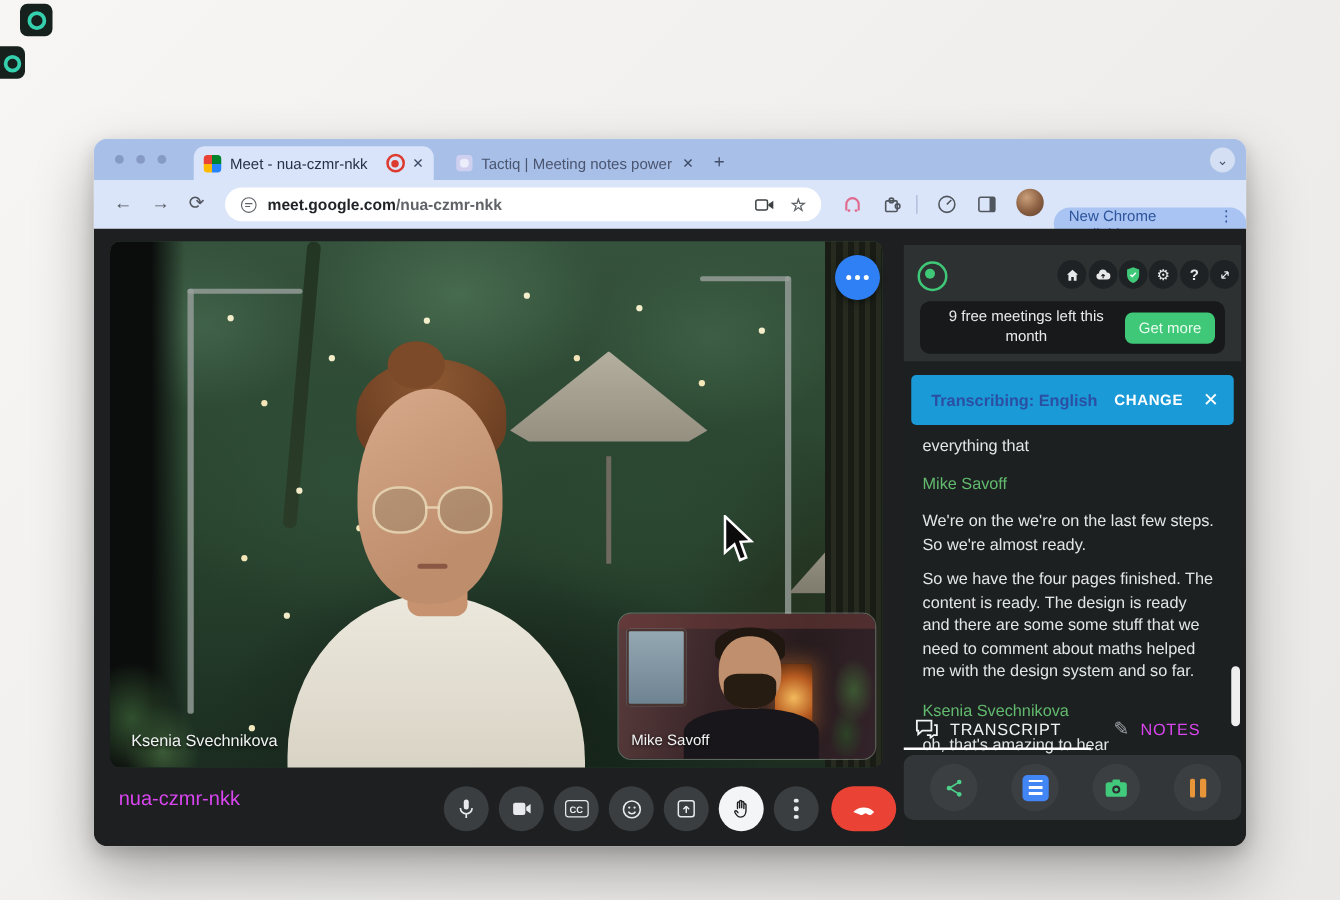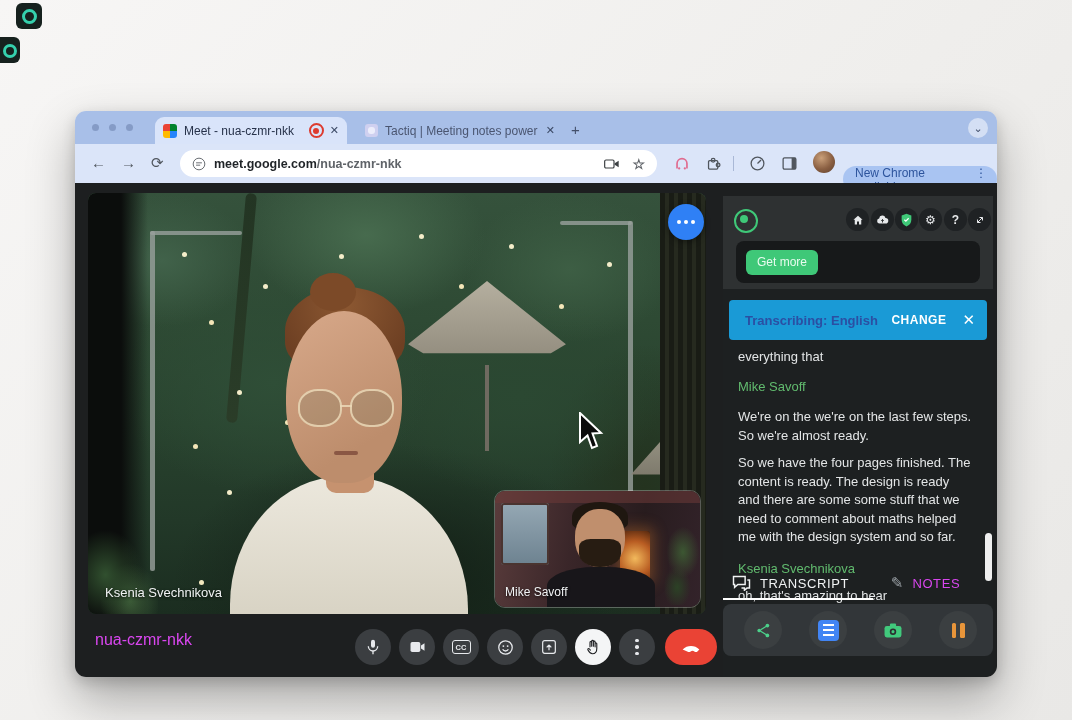--- a/index.html
+++ b/index.html
@@ -385,20 +385,21 @@
           <div class="abs sb-ic" style="left:221px;">
             <span style="font-weight:bold;">?</span>
           </div>
           <div class="abs sb-ic" style="left:245px;">
             <svg width="12" height="12" viewBox="0 0 24 24">
               <path d="M7 17L17 7M17 7h-6m6 0v6M7 17h6m-6 0v-6" fill="none" stroke="#e6e8ea" stroke-width="2"></path>
             </svg>
           </div>
 
           <div class="abs quota">
+            <span class="quota-txt">9 free meetings left this month</span>
             <span class="getmore">Get more</span>
           </div>
         </div>
 
         <div class="abs banner">
           <span class="banner-label">Transcribing: English</span>
           <span class="banner-change">CHANGE</span>
           <span class="banner-x">✕</span>
         </div>
 

